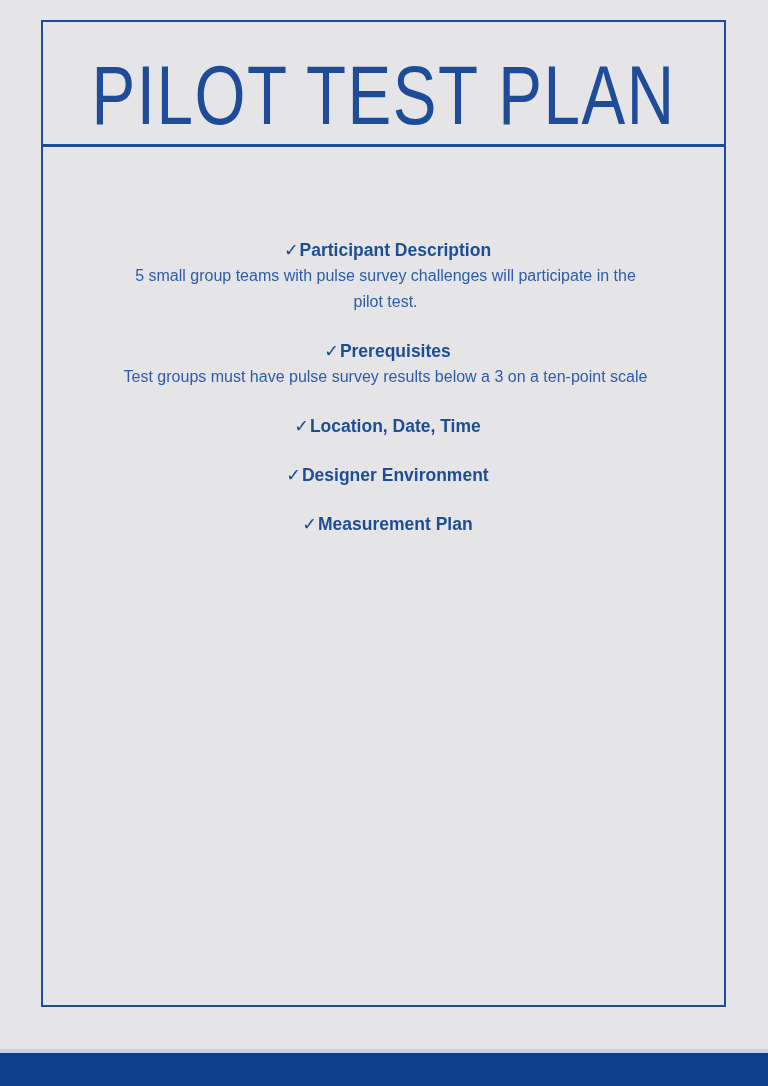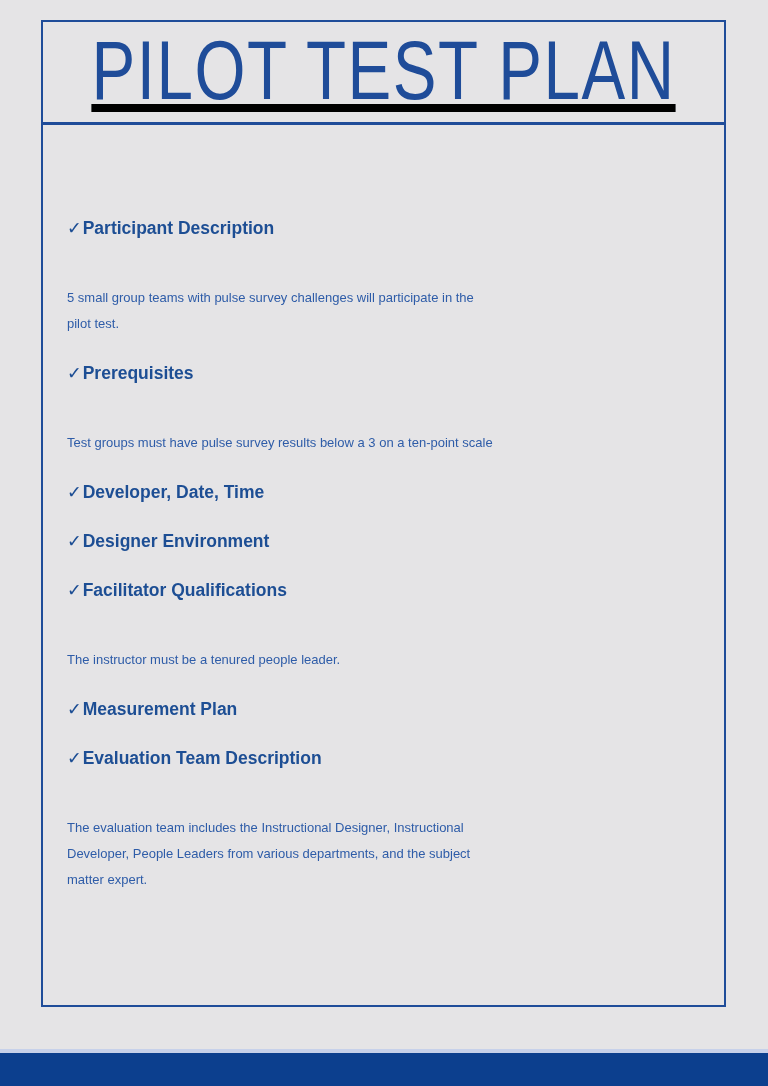--- a/index.html
+++ b/index.html
@@ -16,63 +16,62 @@
   }
   .doc-frame {
     position: absolute;
     left: 41px; top: 20px;
     width: 685px; height: 987px;
     border: 2px solid #1f4c99;
     box-sizing: border-box;
     background: #e5e4e6;
   }
   .title-box {
-    height: 103px;
+    height: 125px;
     border-bottom: 3px solid #1f4c99;
     box-sizing: border-box;
     display: flex;
-    align-items: flex-start;
+    align-items: flex-end;
     justify-content: center;
     overflow: visible;
-    text-decoration: underline;
   }
   .doc-title {
     margin: 0;
     font-size: 84px;
     font-weight: 400;
     letter-spacing: 2px;
     color: #1f4c99;
     white-space: nowrap;
     transform: scaleX(0.78);
     transform-origin: center;
   }
   .content {
     padding: 90px 16px 0 24px;
+    text-align: center;
   }
   .section {
     margin: 0 0 23px 0;
   }
   .section-heading {
     font-size: 17.5px;
     line-height: 26px;
     font-weight: 700;
     color: #1d4e94;
   }
   .check {
     font-weight: 400;
     margin-right: 1px;
   }
   .section-body {
-    font-size: 13px;
+    font-size: 16px;
     line-height: 26px;
     font-weight: 400;
     color: #2e5ca8;
     white-space: pre-line;
     max-width: 637px;
-    margin-top: 44px;
   }
   .footer-accent-line {
     position: absolute;
     left: 0; top: 1049px;
     width: 768px; height: 4px;
     background: #c7d1ea;
   }
   .footer-bar {
     position: absolute;
     left: 0; top: 1053px;
@@ -97,41 +96,31 @@
         <div class="section-body">5 small group teams with pulse survey challenges will participate in the
 pilot test.</div>
       </div>
 
       <div class="section">
         <div class="section-heading"><span class="check">✓</span><span>Prerequisites</span></div>
         <div class="section-body">Test groups must have pulse survey results below a 3 on a ten-point scale</div>
       </div>
 
       <div class="section">
-        <div class="section-heading"><span class="check">✓</span><span>Developer, Date, Time</span></div>
+        <div class="section-heading"><span class="check">✓</span><span>Location, Date, Time</span></div>
       </div>
 
       <div class="section">
         <div class="section-heading"><span class="check">✓</span><span>Designer Environment</span></div>
       </div>
 
-      <div class="section">
-        <div class="section-heading"><span class="check">✓</span><span>Facilitator Qualifications</span></div>
-        <div class="section-body">The instructor must be a tenured people leader.</div>
-      </div>
 
       <div class="section">
         <div class="section-heading"><span class="check">✓</span><span>Measurement Plan</span></div>
       </div>
 
-      <div class="section">
-        <div class="section-heading"><span class="check">✓</span><span>Evaluation Team Description</span></div>
-        <div class="section-body">The evaluation team includes the Instructional Designer, Instructional
-Developer, People Leaders from various departments, and the subject
-matter expert.</div>
-      </div>
 
     </div>
   </div>
 
   <div class="footer-accent-line"></div>
   <div class="footer-bar"></div>
 </div>
 
 </body></html>

